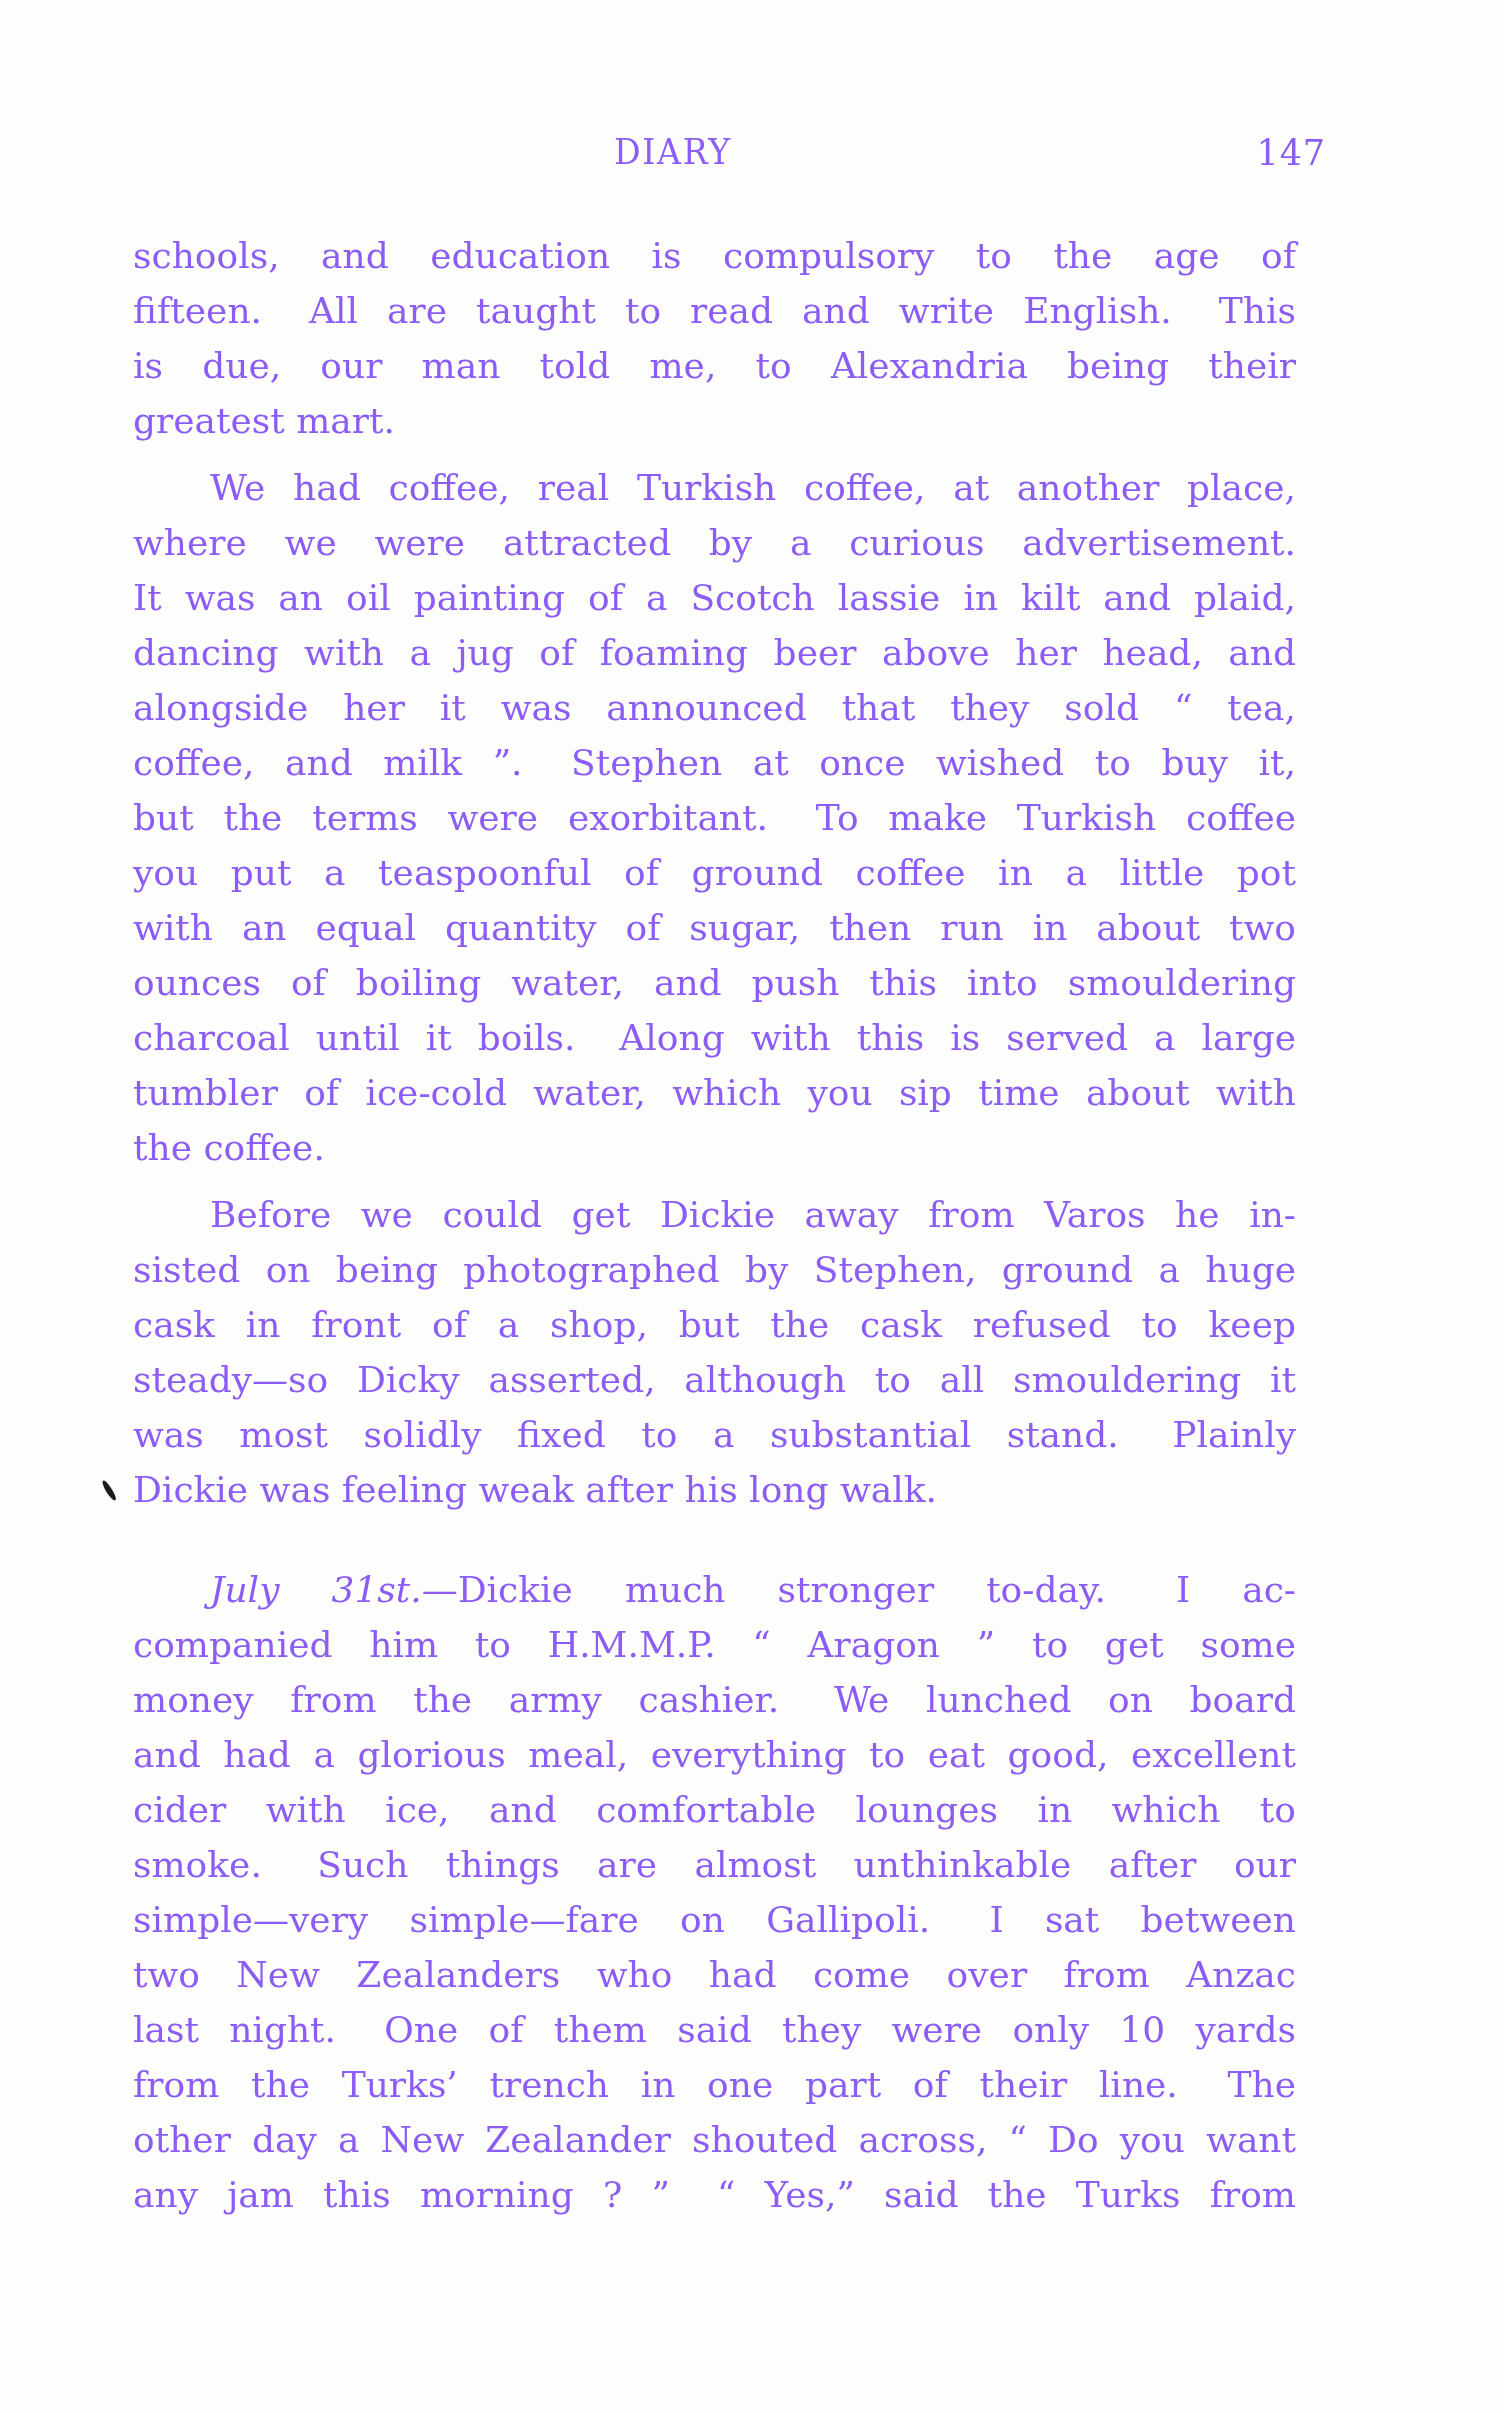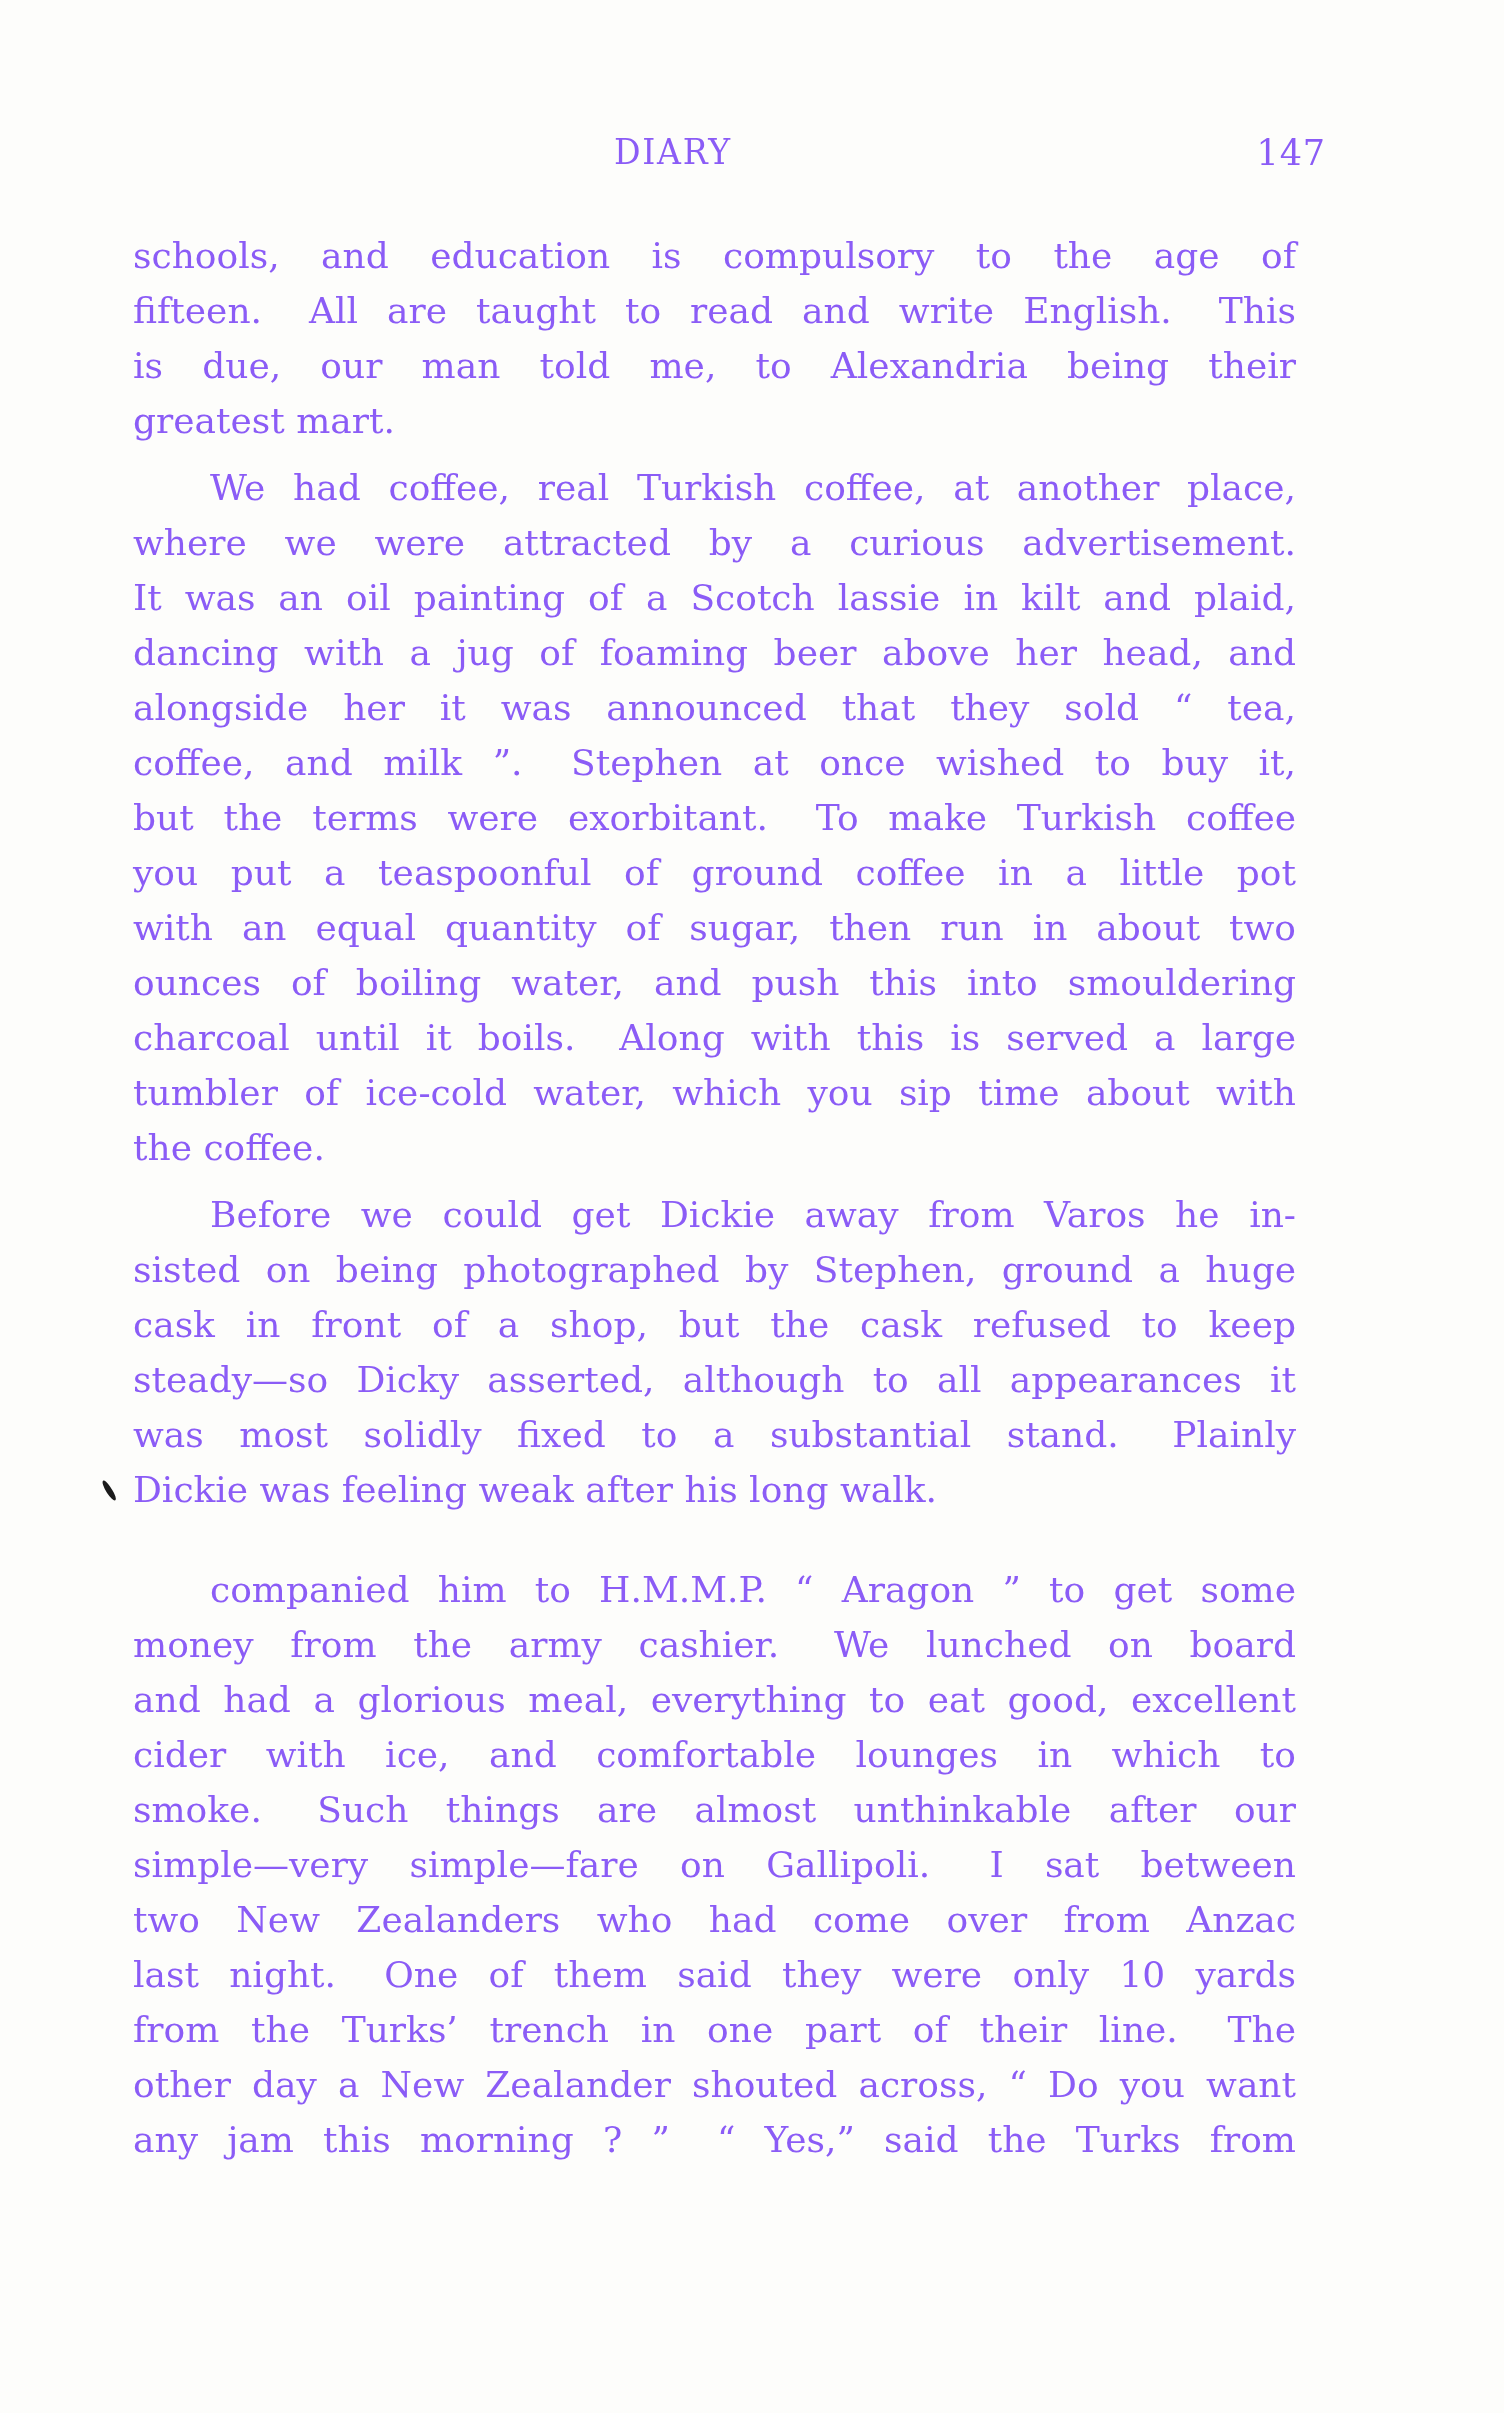--- a/index.html
+++ b/index.html
@@ -104,25 +104,26 @@
         <div class="line">with an equal quantity of sugar, then run in about two</div>
         <div class="line">ounces of boiling water, and push this into smouldering</div>
         <div class="line">charcoal until it boils.  Along with this is served a large</div>
         <div class="line">tumbler of ice-cold water, which you sip time about with</div>
         <div class="line">the coffee.</div>
       </div>
       <div class="para indent flush-last">
         <div class="line">Before we could get Dickie away from Varos he in-</div>
         <div class="line">sisted on being photographed by Stephen, ground a huge</div>
         <div class="line">cask in front of a shop, but the cask refused to keep</div>
-        <div class="line">steady—so Dicky asserted, although to all appearances it</div>
+        <div class="line">steady—so Dicky asserted, although to all smouldering it</div>
         <div class="line">was most solidly fixed to a substantial stand.  Plainly</div>
         <div class="line">Dickie was feeling weak after his long walk.</div>
       </div>
       <div class="para indent" style="margin-top: 45px;">
+        <div class="line"><span class="it">July 31st.</span><span>—Dickie much stronger to-day.  I ac-</span></div>
         <div class="line">companied him to H.M.M.P. “ Aragon ” to get some</div>
         <div class="line">money from the army cashier.  We lunched on board</div>
         <div class="line">and had a glorious meal, everything to eat good, excellent</div>
         <div class="line">cider with ice, and comfortable lounges in which to</div>
         <div class="line">smoke.  Such things are almost unthinkable after our</div>
         <div class="line">simple—very simple—fare on Gallipoli.  I sat between</div>
         <div class="line">two New Zealanders who had come over from Anzac</div>
         <div class="line">last night.  One of them said they were only 10 yards</div>
         <div class="line">from the Turks’ trench in one part of their line.  The</div>
         <div class="line">other day a New Zealander shouted across, “ Do you want</div>

